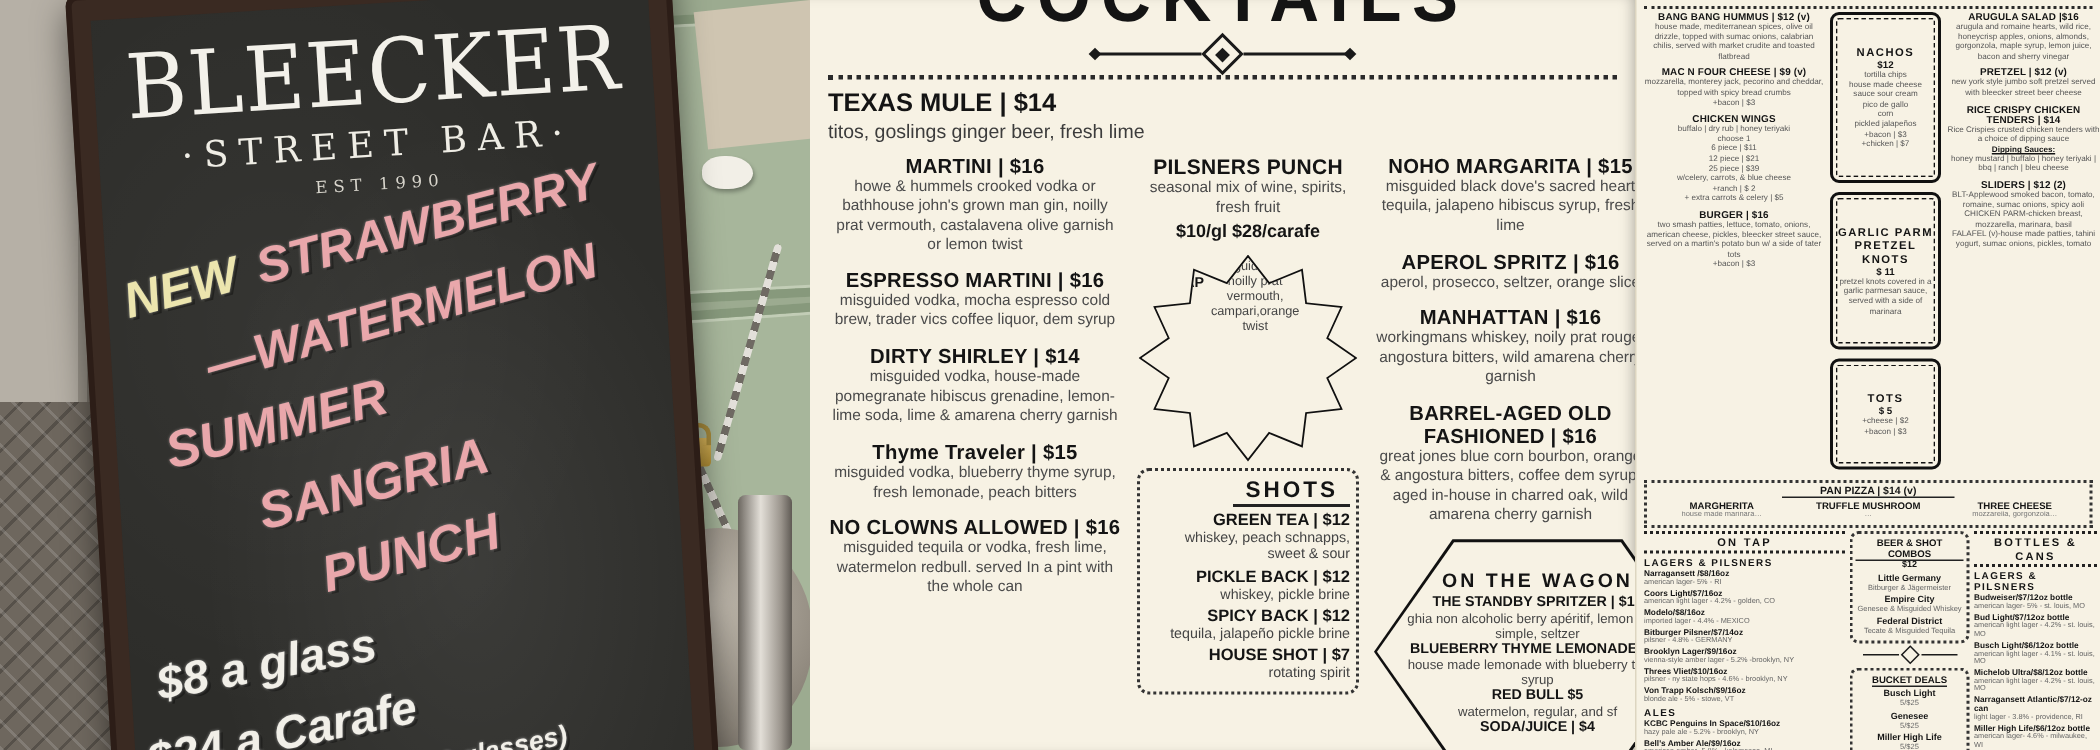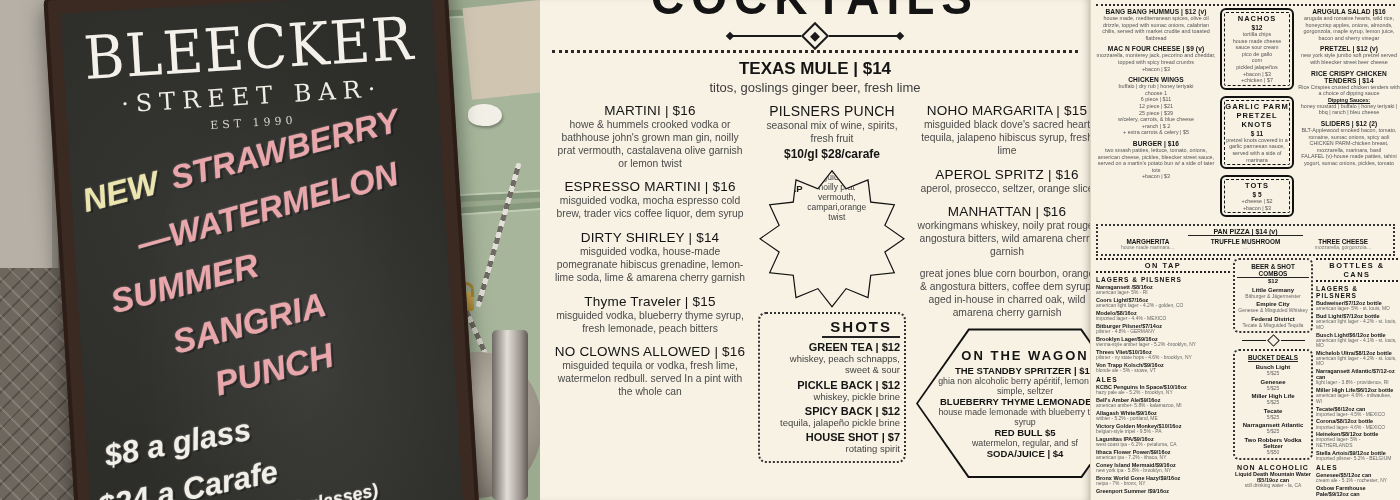--- a/index.html
+++ b/index.html
@@ -60,26 +60,26 @@
   .orn{display:flex;align-items:center;justify-content:center;gap:4px;margin:2px auto;}
   .orn .line{height:2px;background:#1a1a1a;width:70px;position:relative;}
   .orn .line::after{content:"";position:absolute;top:-2px;width:6px;height:6px;background:#1a1a1a;transform:rotate(45deg);}
   .orn .line.l::after{left:-4px;} .orn .line.r::after{right:-4px;}
   .orn .dia{width:16px;height:16px;border:2px solid #1a1a1a;transform:rotate(45deg);display:flex;align-items:center;justify-content:center;}
   .orn .dia::after{content:"";width:7px;height:7px;background:#1a1a1a;}
 
   
   .menu1{width:550px;flex:0 0 550px;padding:0 12px;box-shadow:-6px 0 10px -6px rgba(0,0,0,.35) inset;}
   .bigtitle{font-size:46px;font-weight:900;letter-spacing:7px;text-align:center;margin-top:-30px;white-space:nowrap;transform:scaleY(1.05);}
-  .feat{text-align:center;margin-top:6px;}
+  .feat{text-align:left;margin-top:6px;}
   .feat-name{font-size:17px;font-weight:800;}
   .feat-desc{font-size:13px;color:#3c3c3c;margin-top:1px;}
   .cols{display:grid;grid-template-columns:196px 148px 182px;gap:0 10px;margin-top:8px;}
   .citem{text-align:center;margin-bottom:9px;}
-  .cname{font-size:13.5px;font-weight:400;letter-spacing:.2px;}
+  .cname{font-size:13.5px;font-weight:700;letter-spacing:.2px;}
   .cdesc{font-size:10.3px;color:#4a4a4a;line-height:1.25;margin-top:1px;}
   .sangria .cname{font-size:14px;}
   .sangria-price{font-size:12px;font-weight:800;margin-top:1px;}
   .starwrap{position:relative;width:146px;height:138px;margin:6px auto 4px;}
   .star,.star-in{position:absolute;inset:0;
     clip-path:polygon(100% 50%,86.7% 59.8%,93.3% 75%,76.9% 76.9%,75% 93.3%,59.8% 86.7%,50% 100%,40.2% 86.7%,25% 93.3%,23.1% 76.9%,6.7% 75%,13.3% 59.8%,0% 50%,13.3% 40.2%,6.7% 25%,23.1% 23.1%,25% 6.7%,40.2% 13.3%,50% 0%,59.8% 13.3%,75% 6.7%,76.9% 23.1%,93.3% 25%,86.7% 40.2%);}
   .star{background:#111;}
   .star-in{inset:2px;background:#f7f2e4;display:flex;flex-direction:row;justify-content:flex-end;text-align:center;padding:0 20px;}
   .star-name{font-size:9.5px;font-weight:800;}
   .star-desc{font-size:8.5px;color:#444;line-height:1.2;}
@@ -96,21 +96,21 @@
   .wg-name{font-size:9.5px;font-weight:800;}
   .wg-desc{font-size:8.8px;color:#444;line-height:1.15;}
 
   
   .menu2{width:310px;flex:0 0 310px;padding:2px 5px;border-left:1px solid #ddd5c0;font-size:6px;}
   .foodrow{display:grid;grid-template-columns:120px 74px 102px;gap:0 4px;}
   .fitem{text-align:center;margin-bottom:4px;}
   .fname{font-size:6.6px;font-weight:800;letter-spacing:.1px;}
   .fdesc{font-size:5.4px;color:#555;line-height:1.22;white-space:pre-line;}
   .fsauce{font-size:5.4px;font-weight:800;text-decoration:underline;}
-  .fancybox{border:2px solid #111;border-radius:6px;outline:1px dashed #111;outline-offset:-5px;padding:4px 3px;text-align:center;margin:0 0 6px;}
+  .fancybox{border:2px solid #111;border-radius:6px;outline:1px dashed #111;outline-offset:-5px;padding:20px 3px;text-align:center;margin:0 0 6px;}
   .fancybox .fname{font-size:7.5px;letter-spacing:1px;}
   .fancybox .fprice{font-size:6.5px;font-weight:800;margin-top:1px;}
   .pizzaband{border:2px dotted #333;padding:2px 4px 3px;margin:1px 0 2px;}
   .pizza-head{font-size:7px;font-weight:800;text-align:center;border-bottom:1.5px solid #222;width:40%;margin:0 auto;}
   .pizzacols{display:grid;grid-template-columns:1fr 1fr 1fr;gap:0 6px;margin-top:2px;}
   .pizza-name{font-size:6.4px;font-weight:800;text-align:center;}
   .pizza-desc{font-size:5px;color:#777;text-align:center;line-height:1.1;height:6px;overflow:hidden;}
   .beerrow{display:grid;grid-template-columns:134px 80px 82px;gap:0 3px;margin-top:2px;}
   .bh{font-size:7.4px;font-weight:900;letter-spacing:1.5px;text-align:center;border-top:2px dotted #222;border-bottom:2px dotted #222;padding:1px 0;margin-bottom:2px;}
   .bsub{font-size:6.6px;font-weight:900;letter-spacing:1px;margin:3px 0 1px;}
@@ -266,20 +266,21 @@
               <div class="cname">APEROL SPRITZ | $16</div>
               <div class="cdesc">aperol, prosecco, seltzer, orange slice</div>
             </div>
 
             <div class="citem">
               <div class="cname">MANHATTAN | $16</div>
               <div class="cdesc">workingmans whiskey, noily prat rouge, angostura bitters, wild amarena cherry garnish</div>
             </div>
 
             <div class="citem">
+              <div class="cname">BARREL-AGED OLD FASHIONED | $16</div>
               <div class="cdesc">great jones blue corn bourbon, orange &amp; angostura bitters, coffee dem syrup, aged in-house in charred oak, wild amarena cherry garnish</div>
             </div>
           </div>
         <div class="hexwrap">
           <div class="hex"></div>
           <div class="hex-in">
             <div class="wagon-title">ON THE WAGON</div>
             <div>
 
                 <div>

